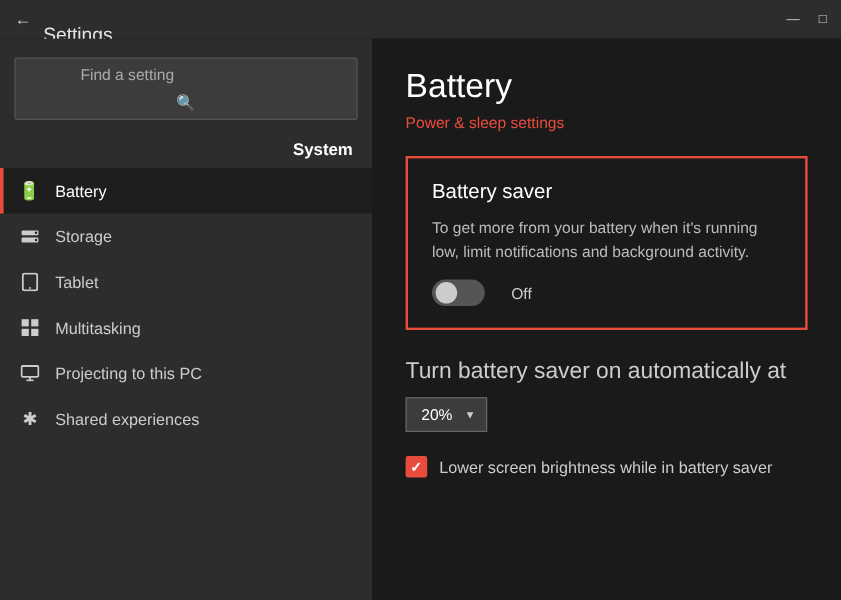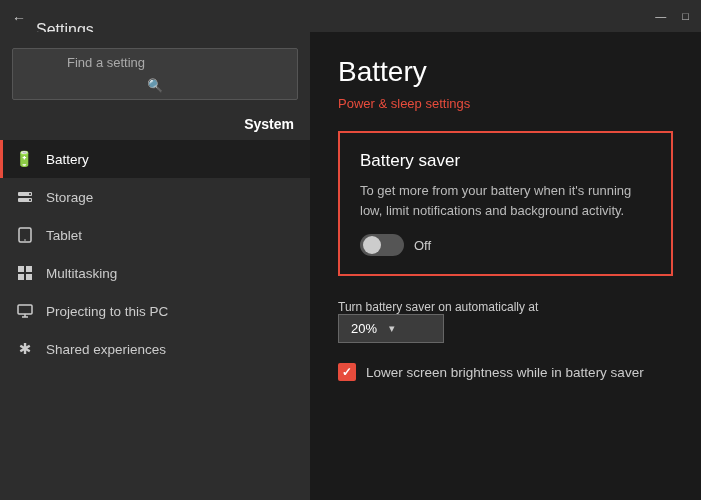--- a/index.html
+++ b/index.html
@@ -164,21 +164,21 @@
     .card-desc {
       color: #bbb;
       font-size: 13px;
       line-height: 1.5;
       margin-bottom: 14px;
     }
 
     .toggle-row {
       display: flex;
       align-items: center;
-      gap: 10px;
+      gap: 22px;
     }
 
     
     .toggle {
       width: 44px;
       height: 22px;
       background: #555;
       border-radius: 11px;
       position: relative;
       cursor: pointer;
@@ -198,35 +198,35 @@
     .toggle-label {
       color: #ccc;
       font-size: 13px;
     }
 
     .auto-saver-section {
       margin-bottom: 20px;
     }
     .auto-saver-label {
       color: #ccc;
-      font-size: 12px;
-      margin-bottom: 0;
+      font-size: 19px;
+      margin-bottom: 10px;
     }
 
     .dropdown {
       background: #3c3c3c;
       border: 1px solid #666;
       color: #fff;
       font-size: 13px;
       padding: 6px 12px;
       display: flex;
       align-items: center;
       gap: 12px;
       cursor: pointer;
-      width: 106px;
+      width: 68px;
     }
     .dropdown-arrow {
       color: #ccc;
       font-size: 11px;
     }
 
     .checkbox-row {
       display: flex;
       align-items: center;
       gap: 10px;

